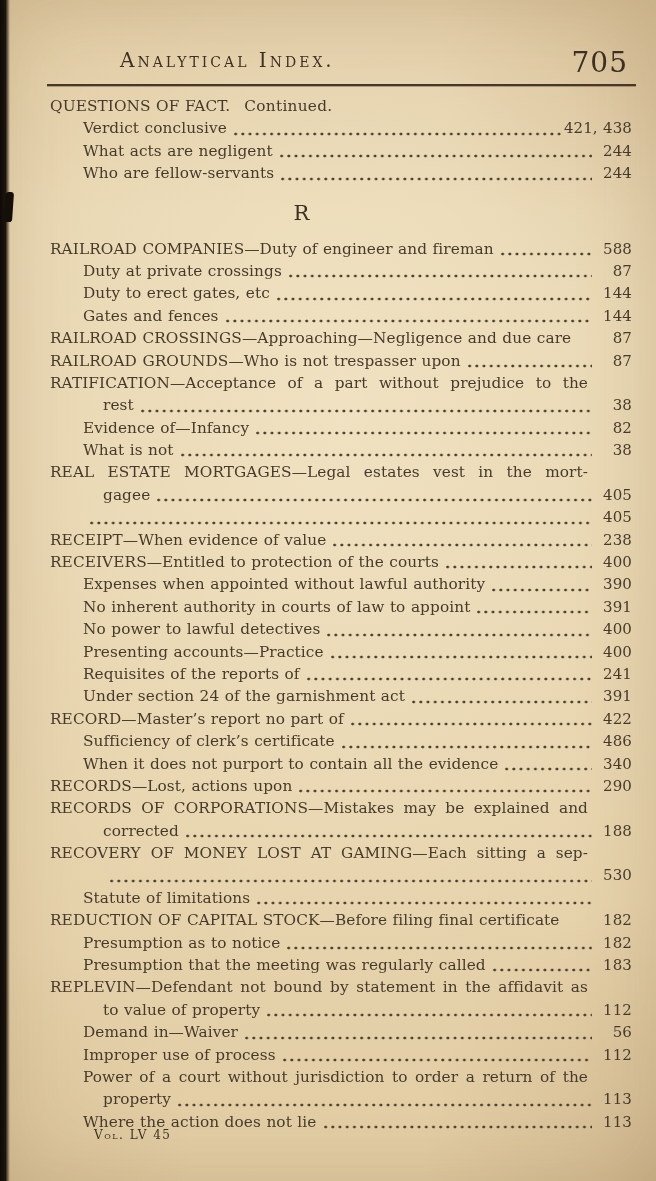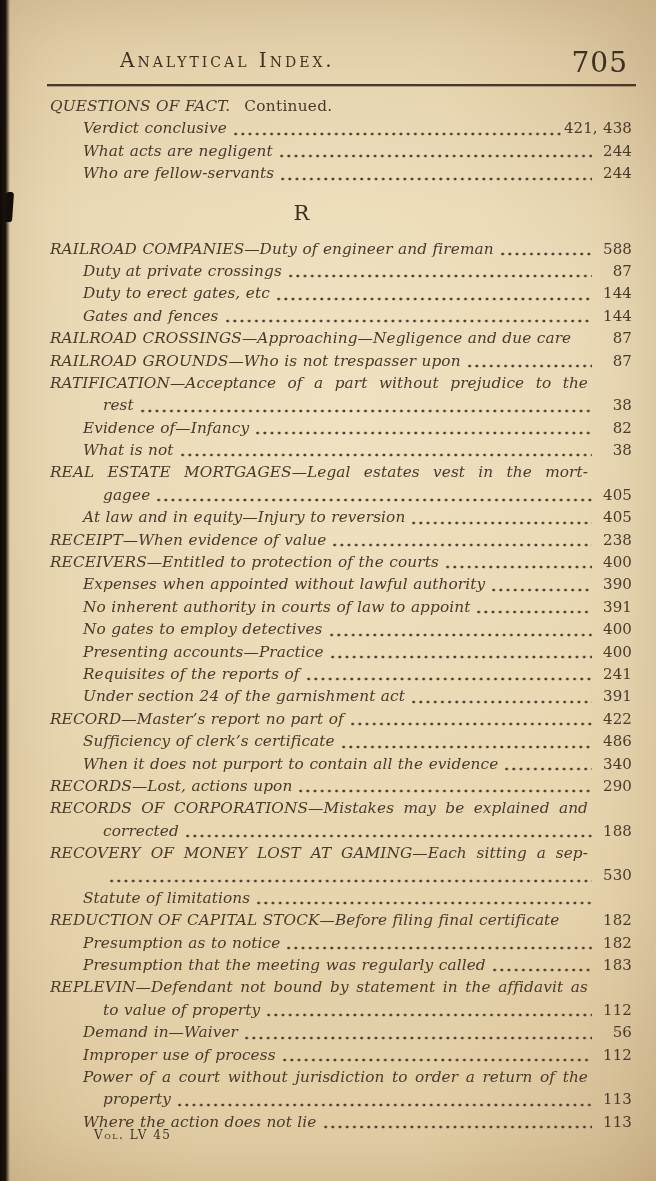--- a/index.html
+++ b/index.html
@@ -53,21 +53,21 @@
   }
 
   .row {
     display: flex; align-items: flex-end;
     height: 22.4px; line-height: 22.4px;
     font-size: 15.3px; white-space: nowrap;
     letter-spacing: 0.1px; word-spacing: 0.5px;
   }
   .ind1 { padding-left: 33px; }
   .ind2 { padding-left: 53px; }
-  .txt { white-space: pre; font-style: italic; }
+  .txt { white-space: pre; }
   .ital { margin-left: 14px; letter-spacing: 0.3px; }
 
   .dots {
     flex: 1 1 10px; height: 4px; margin: 0 3px 4px 7px; min-width: 10px;
     background-image: radial-gradient(circle at 1.7px 2px, #4c3e2e 1.15px, rgba(76,62,46,0) 1.7px);
     background-size: 7.2px 4px; background-repeat: repeat-x;
   }
   .pg { margin-left: auto; min-width: 37px; text-align: right; font-size: 15px; }
 
   .row.wrap {
@@ -170,21 +170,20 @@
     <span class="txt">REAL ESTATE MORTGAGES—Legal estates vest in the mort-</span>
     
     
   </div>
       <div class="row ind2">
     <span class="txt">gagee</span>
     <span class="dots"></span>
     <span class="pg">405</span>
   </div>
       <div class="row ind1">
-    <span class="txt">At law and in equity—Injury to reversion</span>
     <span class="dots"></span>
     <span class="pg">405</span>
   </div>
       <div class="row ind0">
     <span class="txt">RECEIPT—When evidence of value</span>
     <span class="dots"></span>
     <span class="pg">238</span>
   </div>
       <div class="row ind0">
     <span class="txt">RECEIVERS—Entitled to protection of the courts</span>
@@ -195,21 +194,21 @@
     <span class="txt">Expenses when appointed without lawful authority</span>
     <span class="dots"></span>
     <span class="pg">390</span>
   </div>
       <div class="row ind1">
     <span class="txt">No inherent authority in courts of law to appoint</span>
     <span class="dots"></span>
     <span class="pg">391</span>
   </div>
       <div class="row ind1">
-    <span class="txt">No gates to employ detectives</span>
+    <span class="txt">No power to lawful detectives</span>
     <span class="dots"></span>
     <span class="pg">400</span>
   </div>
       <div class="row ind1">
     <span class="txt">Presenting accounts—Practice</span>
     <span class="dots"></span>
     <span class="pg">400</span>
   </div>
       <div class="row ind1">
     <span class="txt">Requisites of the reports of</span>

